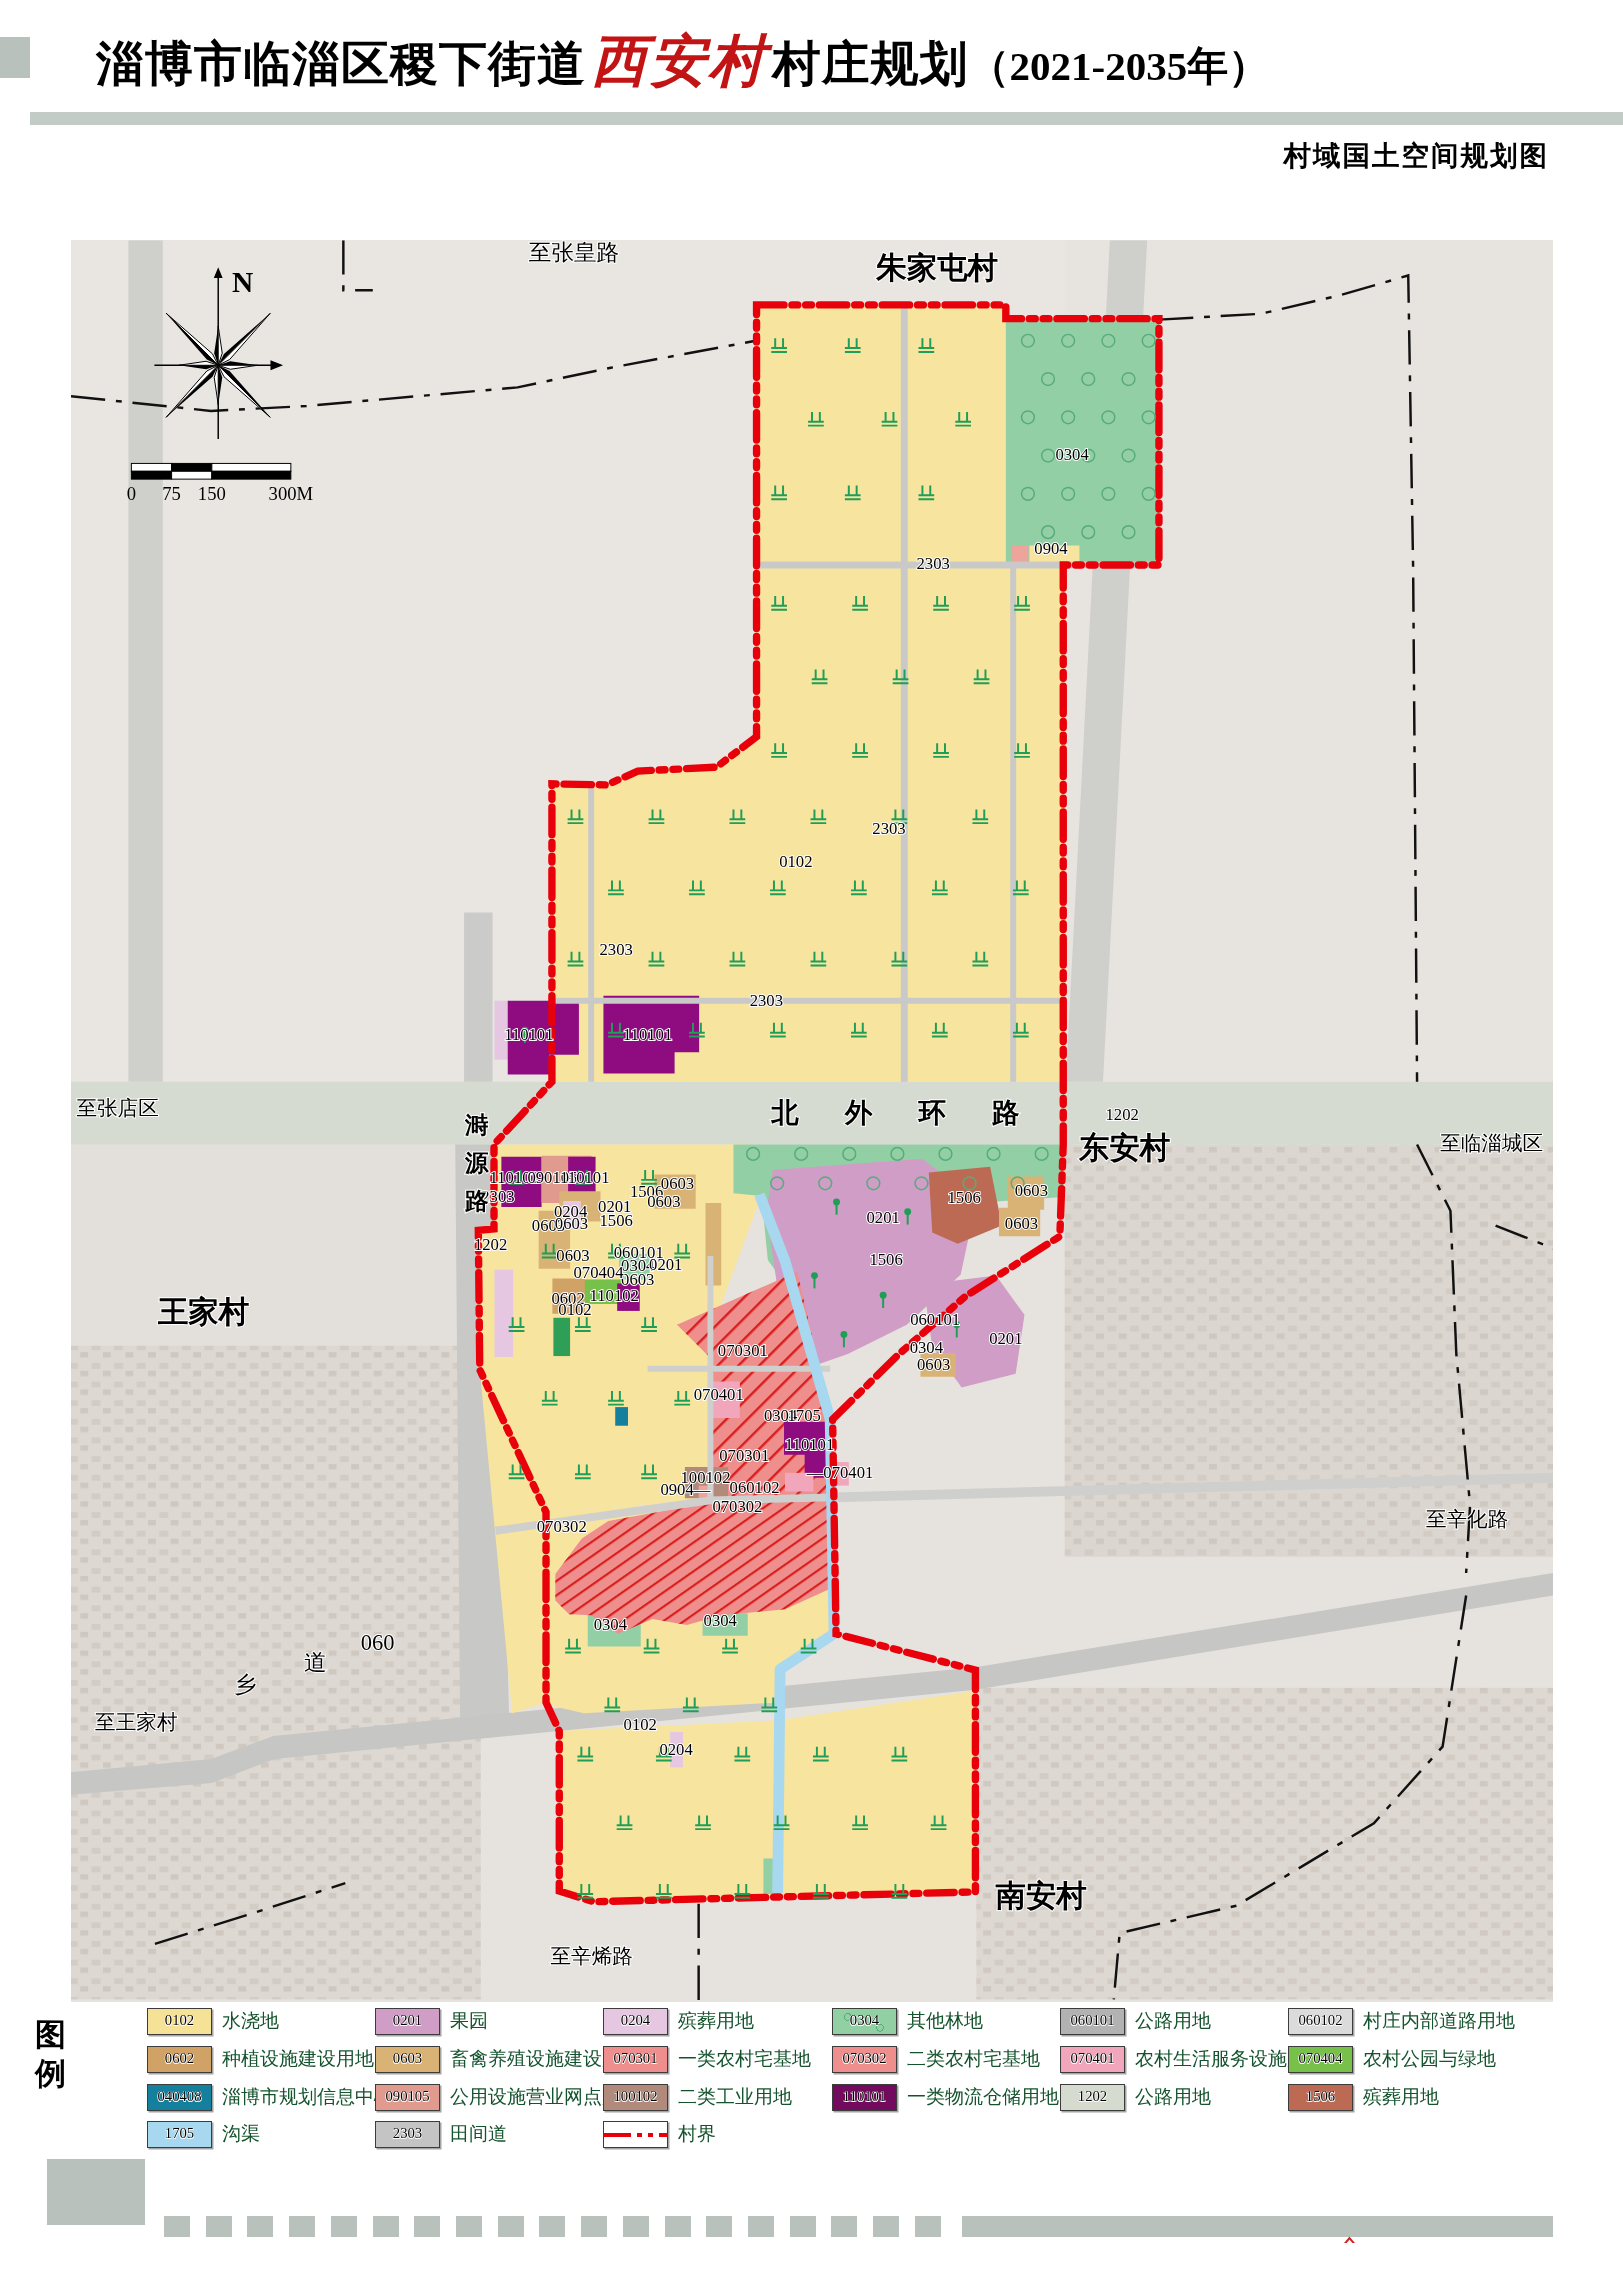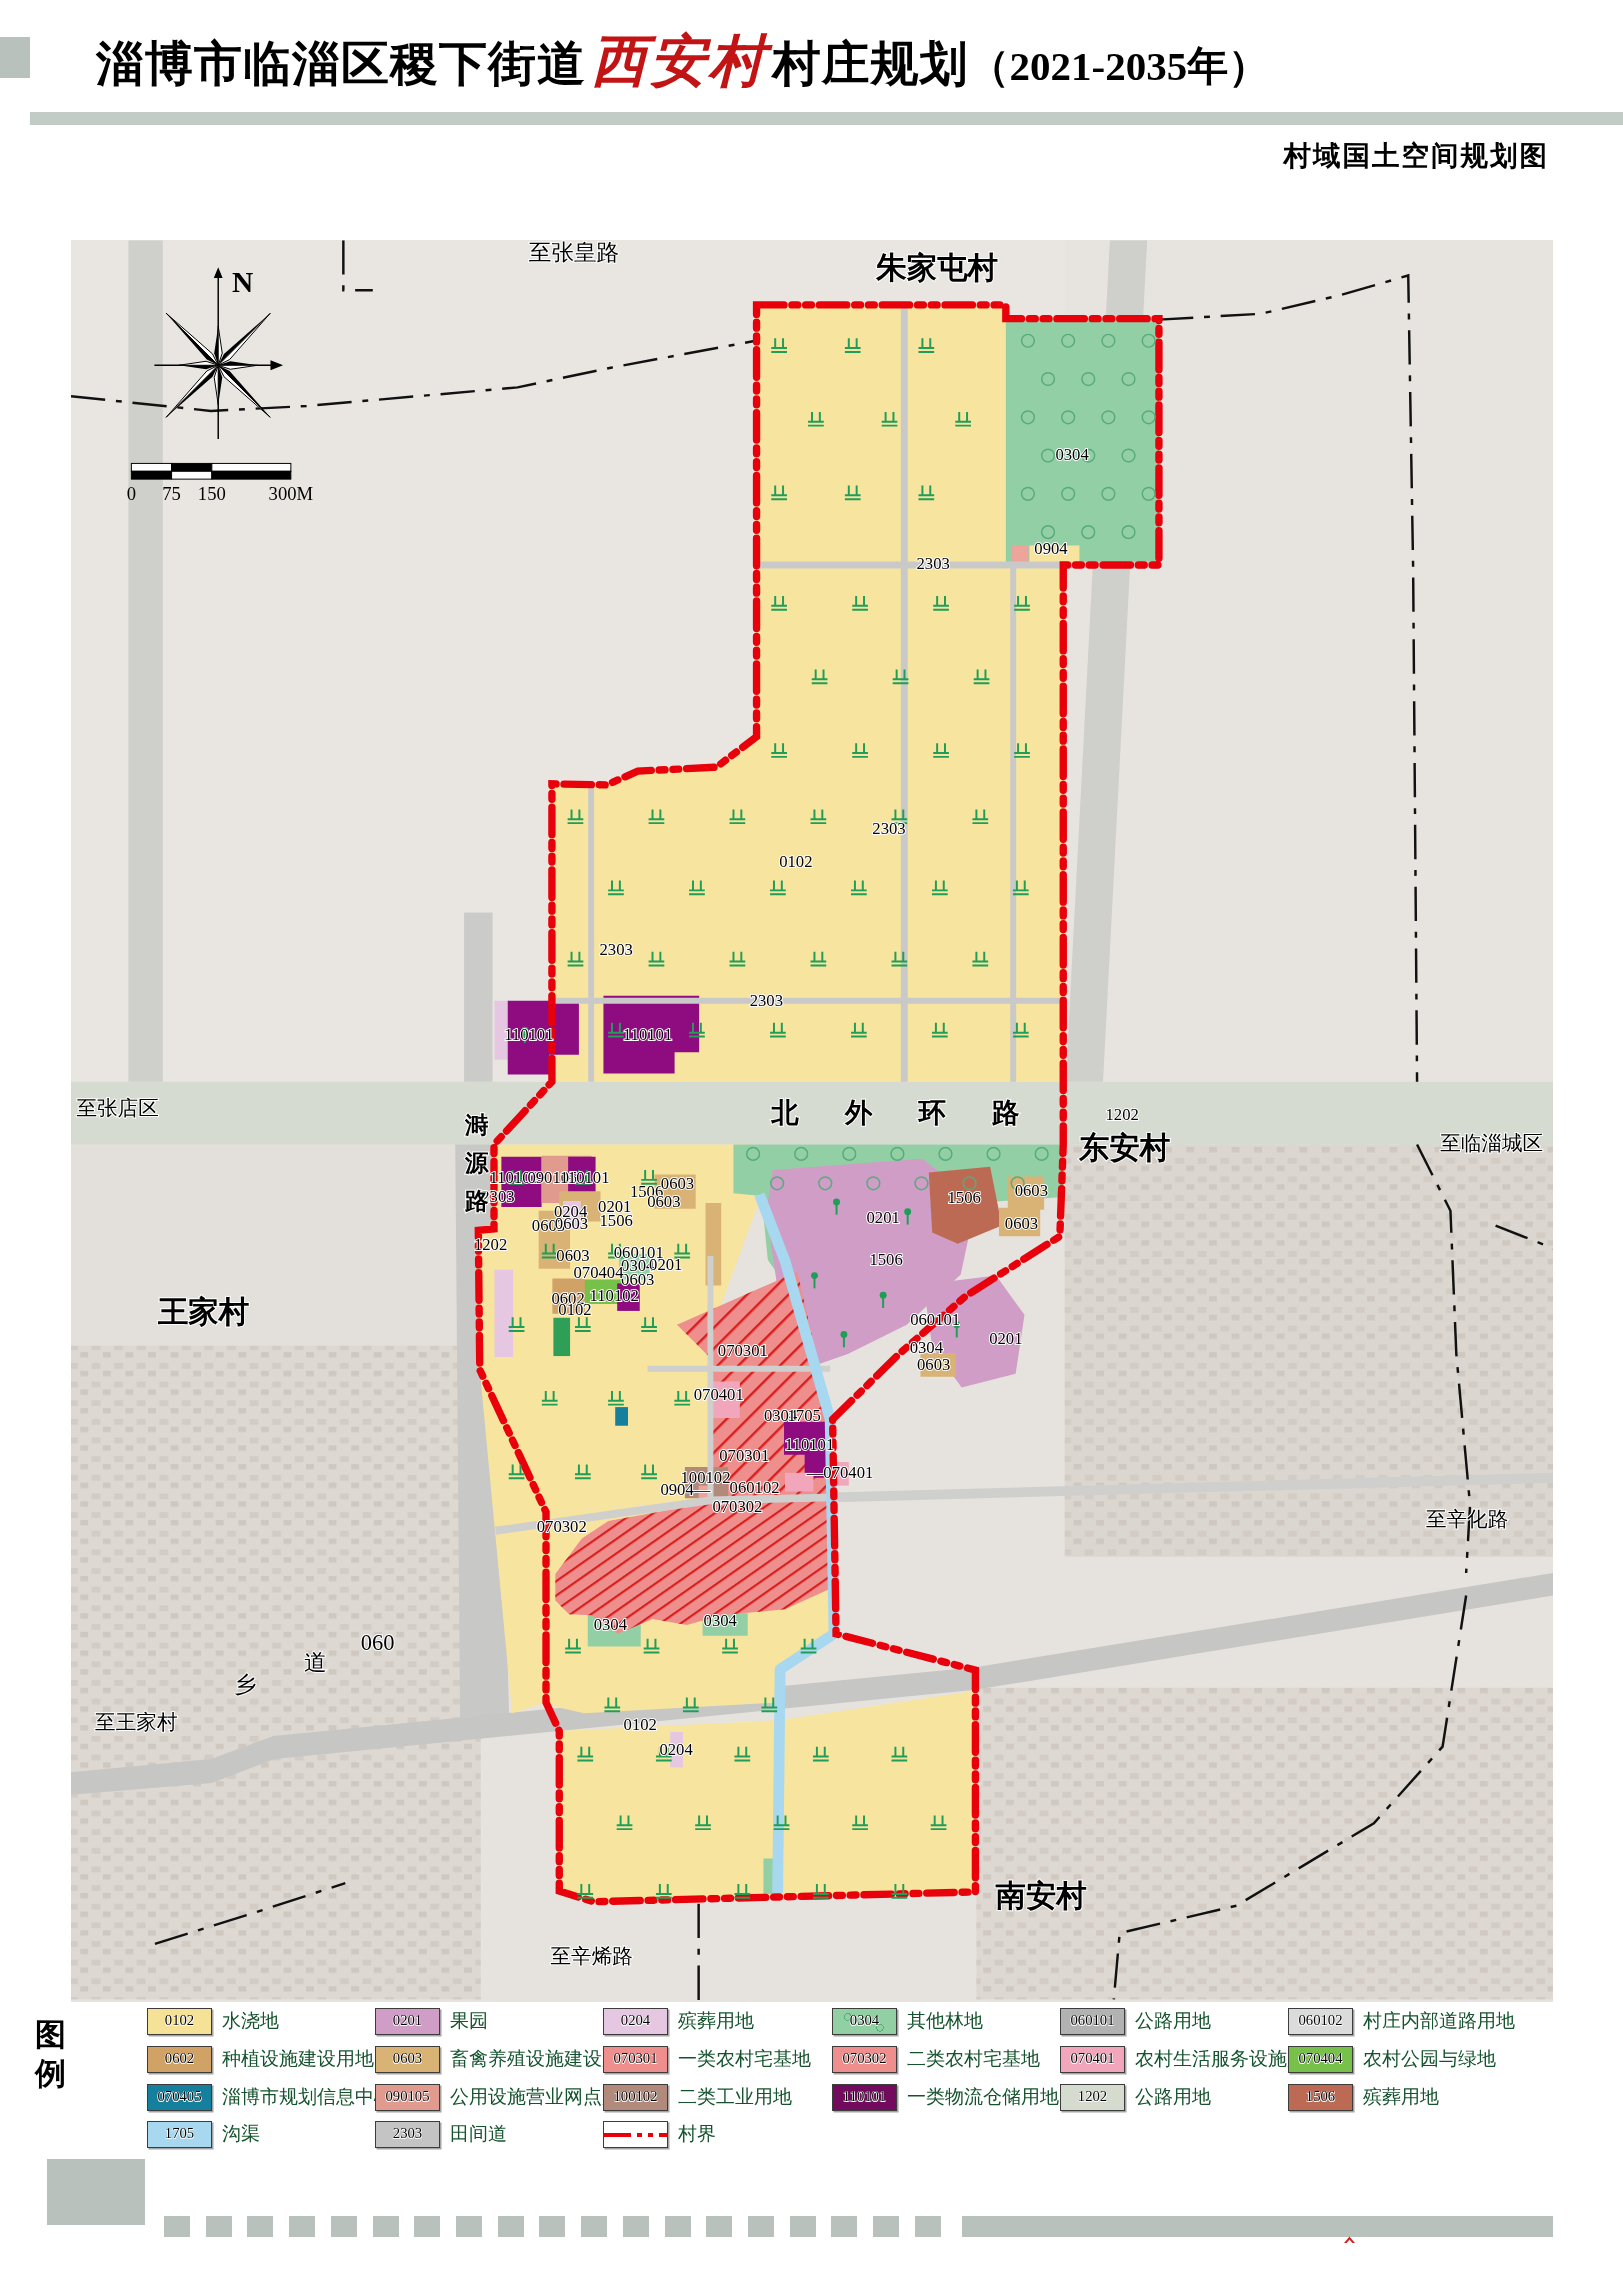--- a/index.html
+++ b/index.html
@@ -452,21 +452,21 @@
         <div class="lg-code">070401</div>
         <div class="lg-label">农村生活服务设施用地</div>
       </div>
       <div class="lg-item" style="left: 1141px; top: 38px;">
         <div class="lg-swatch" style="background: rgb(119, 193, 75);"></div>
         <div class="lg-code">070404</div>
         <div class="lg-label">农村公园与绿地</div>
       </div>
       <div class="lg-item" style="left: 0px; top: 76px;">
         <div class="lg-swatch" style="background: rgb(20, 128, 158);"></div>
-        <div class="lg-code">070405</div>
+        <div class="lg-code">040408</div>
         <div class="lg-label">淄博市规划信息中心</div>
       </div>
       <div class="lg-item" style="left: 228px; top: 76px;">
         <div class="lg-swatch" style="background: rgb(225, 154, 142);"></div>
         <div class="lg-code">090105</div>
         <div class="lg-label">公用设施营业网点用地</div>
       </div>
       <div class="lg-item" style="left: 456px; top: 76px;">
         <div class="lg-swatch" style="background: rgb(178, 138, 124);"></div>
         <div class="lg-code">100102</div>

